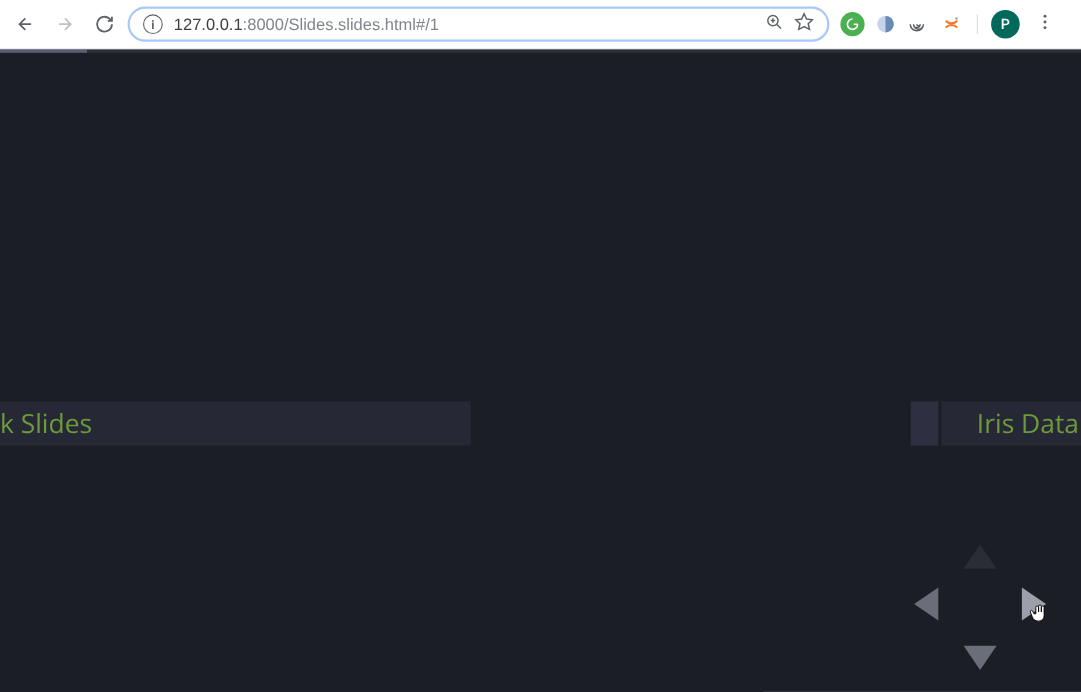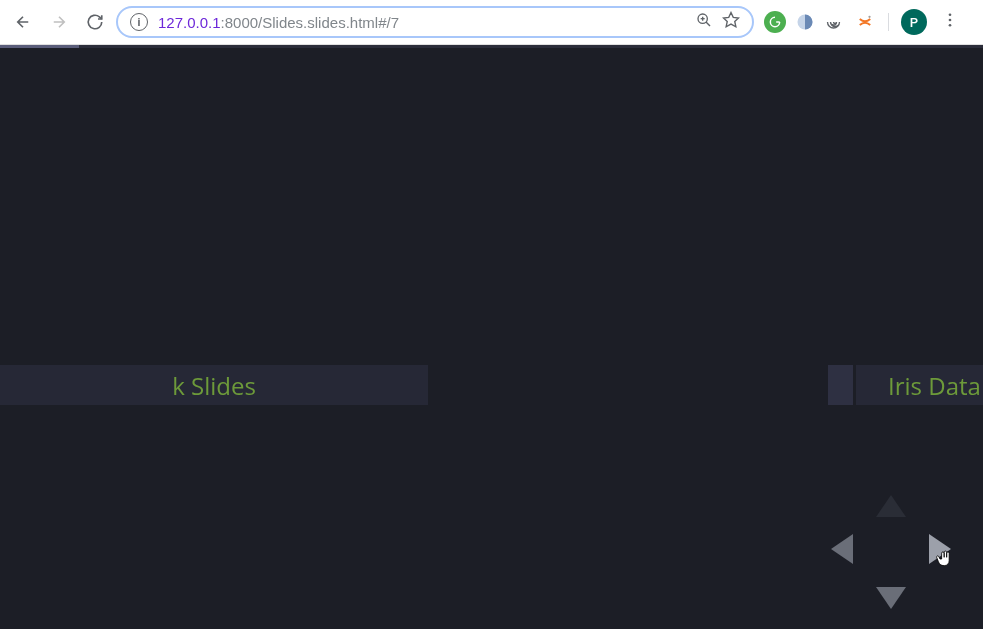--- a/index.html
+++ b/index.html
@@ -48,21 +48,21 @@
       display: flex; align-items: center; justify-content: center;
       font-size: 11px; font-weight: bold; color: #5f6368;
       margin-right: 10px;
     }
     .url-text {
       flex: 1;
       font-size: 15px;
       color: #202124;
       font-family: Arial, sans-serif;
     }
-    .url-text .host { color: #6d28d9; }
+    .url-text .host { color: #404040; }
     .url-text .path { color: #80868b; }
     .url-icons { display: flex; gap: 10px; align-items: center; }
     .zoom-icon, .star-icon { color: #5f6368; }
     
     .extensions { display: flex; gap: 8px; align-items: center; margin-right: 10px; }
     .ext { width: 22px; height: 22px; border-radius: 50%; display:flex;align-items:center;justify-content:center; font-size:12px; font-weight:bold; }
     .ext.g { background: #4caf50; color: #fff; }
     .ext.moon { color: #8ba5c5; }
     .ext.spiral { color: #5f6368; }
     .ext.jupyter { color: #f37726; }
@@ -95,21 +95,21 @@
       font-size: 24px;
       font-weight: 400;
       color: #6d9a3a;
       display: flex;
       align-items: center;
     }
     .slide-left {
       left: 0;
       width: 428px;
       padding-left: 0;
-      justify-content: center;
+      justify-content: flex-start;
     }
     .slide-right {
       right: 0;
       width: 155px;
       gap: 20px;
     }
     .slide-right-bar {
       width: 28px;
       height: 40px;
       background: #2e3042;
@@ -181,21 +181,21 @@
       <svg width="18" height="18" viewBox="0 0 24 24" fill="none" stroke="currentColor" stroke-width="2.2">
           <path d="M21 12a9 9 0 1 1-3.2-6.9L21 8"></path>
           <path d="M21 3v5h-5"></path>
         </svg>
     </div>
   </div>
 
   <div class="url-bar">
     <div class="url-info-icon">i</div>
     <div class="url-text">
-      <span class="host">127.0.0.1</span><span class="path">:8000/Slides.slides.html#/7</span>
+      <span class="host">127.0.0.1</span><span class="path">:8000/Slides.slides.html#/1</span>
     </div>
     <div class="url-icons">
       <span class="zoom-icon">
         <svg width="16" height="16" viewBox="0 0 24 24" fill="none" stroke="currentColor" stroke-width="2">
             <circle cx="10" cy="10" r="7"></circle>
             <line x1="21" y1="21" x2="15" y2="15"></line>
             <line x1="10" y1="7" x2="10" y2="13"></line>
             <line x1="7" y1="10" x2="13" y2="10"></line>
           </svg>
       </span>

